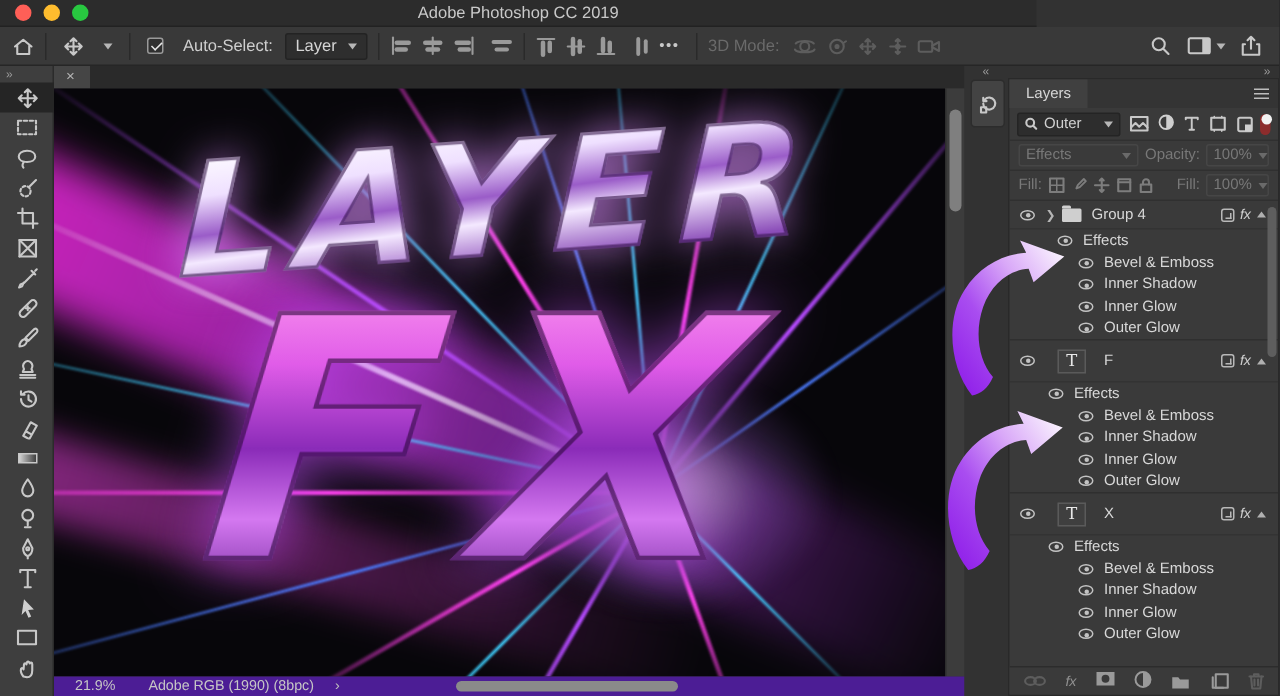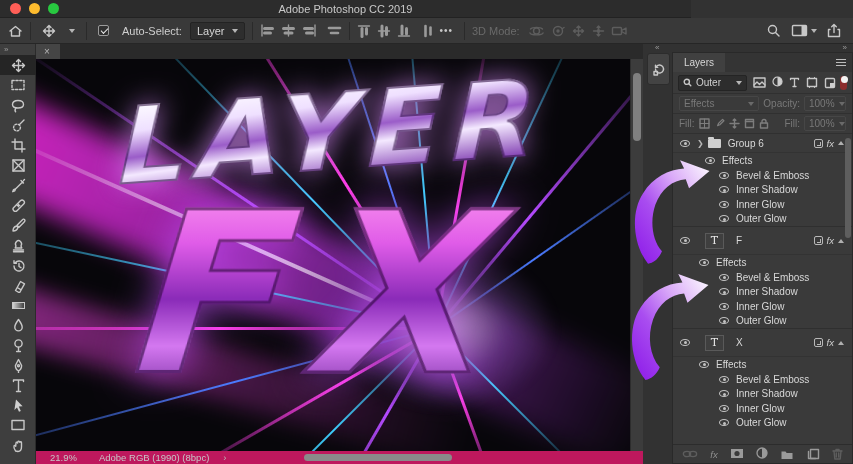--- a/index.html
+++ b/index.html
@@ -63,21 +63,21 @@
   .word-bottom { top:118px; font-size:224px; letter-spacing:26px; line-height:1.05;
     transform:skewX(-6deg) scaleX(1.02);
     background-image:linear-gradient(180deg,#ff9df0 0%,#e05ce8 28%,#8a2bb8 52%,#d478f0 72%,#5f1b8c 100%);
     -webkit-text-stroke:3px rgba(45,6,60,.6); filter:drop-shadow(0 0 20px rgba(200,80,255,.65)); }
 
   
   .vscroll { position:absolute; left:630px; top:59px; width:13px; height:392px; background:#3c3c3c; border-left:1px solid #2d2d2d; }
   .vthumb { position:absolute; left:2px; top:14px; width:8px; height:68px; border-radius:4px; background:#7f7f7f; }
 
   
-  .statusbar { position:absolute; left:36px; top:451px; width:607px; height:13px; background:#be185d;
+  .statusbar { position:absolute; left:36px; top:451px; width:607px; height:13px; background:#4c1d95;
     display:flex; align-items:center; font-size:9.5px; color:#c6c6c6; }
   .statusbar .z { margin-left:14px; } .statusbar .p { margin-left:22px; } .statusbar .c { margin-left:14px; color:#bdbdbd; }
   .hthumb { position:absolute; left:268px; top:3px; width:148px; height:7px; border-radius:4px; background:#8a8a8a; }
 
   
   .dock { position:absolute; left:643px; top:44px; width:210px; height:420px; background:#323232; }
   .collapse-l { position:absolute; left:12px; top:-1px; font-size:8px; color:#9a9a9a; }
   .collapse-r { position:absolute; right:6px; top:-1px; font-size:8px; color:#9a9a9a; }
   .icondock { position:absolute; left:4px; top:9px; width:23px; height:32px; background:#434343; border:1px solid #2c2c2c;
     border-radius:3px; display:flex; align-items:center; justify-content:center; }
@@ -551,21 +551,21 @@
       </div>
 
       <div class="layerlist">
 
         <div class="row lrow">
           <span class="eyecell">
               <span class="eye"></span>
             </span>
           <span class="disclose">❯</span>
           <span class="foldericon"></span>
-          <span class="rowlabel">Group 6</span>
+          <span class="rowlabel">Group 4</span>
           <span class="badges">
             <span class="badge-sq"></span>
             <span class="fxb">fx</span>
             <span class="fold"></span>
           </span>
         </div>
         <div class="row erow-h ind1">
           <span class="eye" style="margin-right:7px"></span>
           <span class="rowlabel">Effects</span>
         </div>

